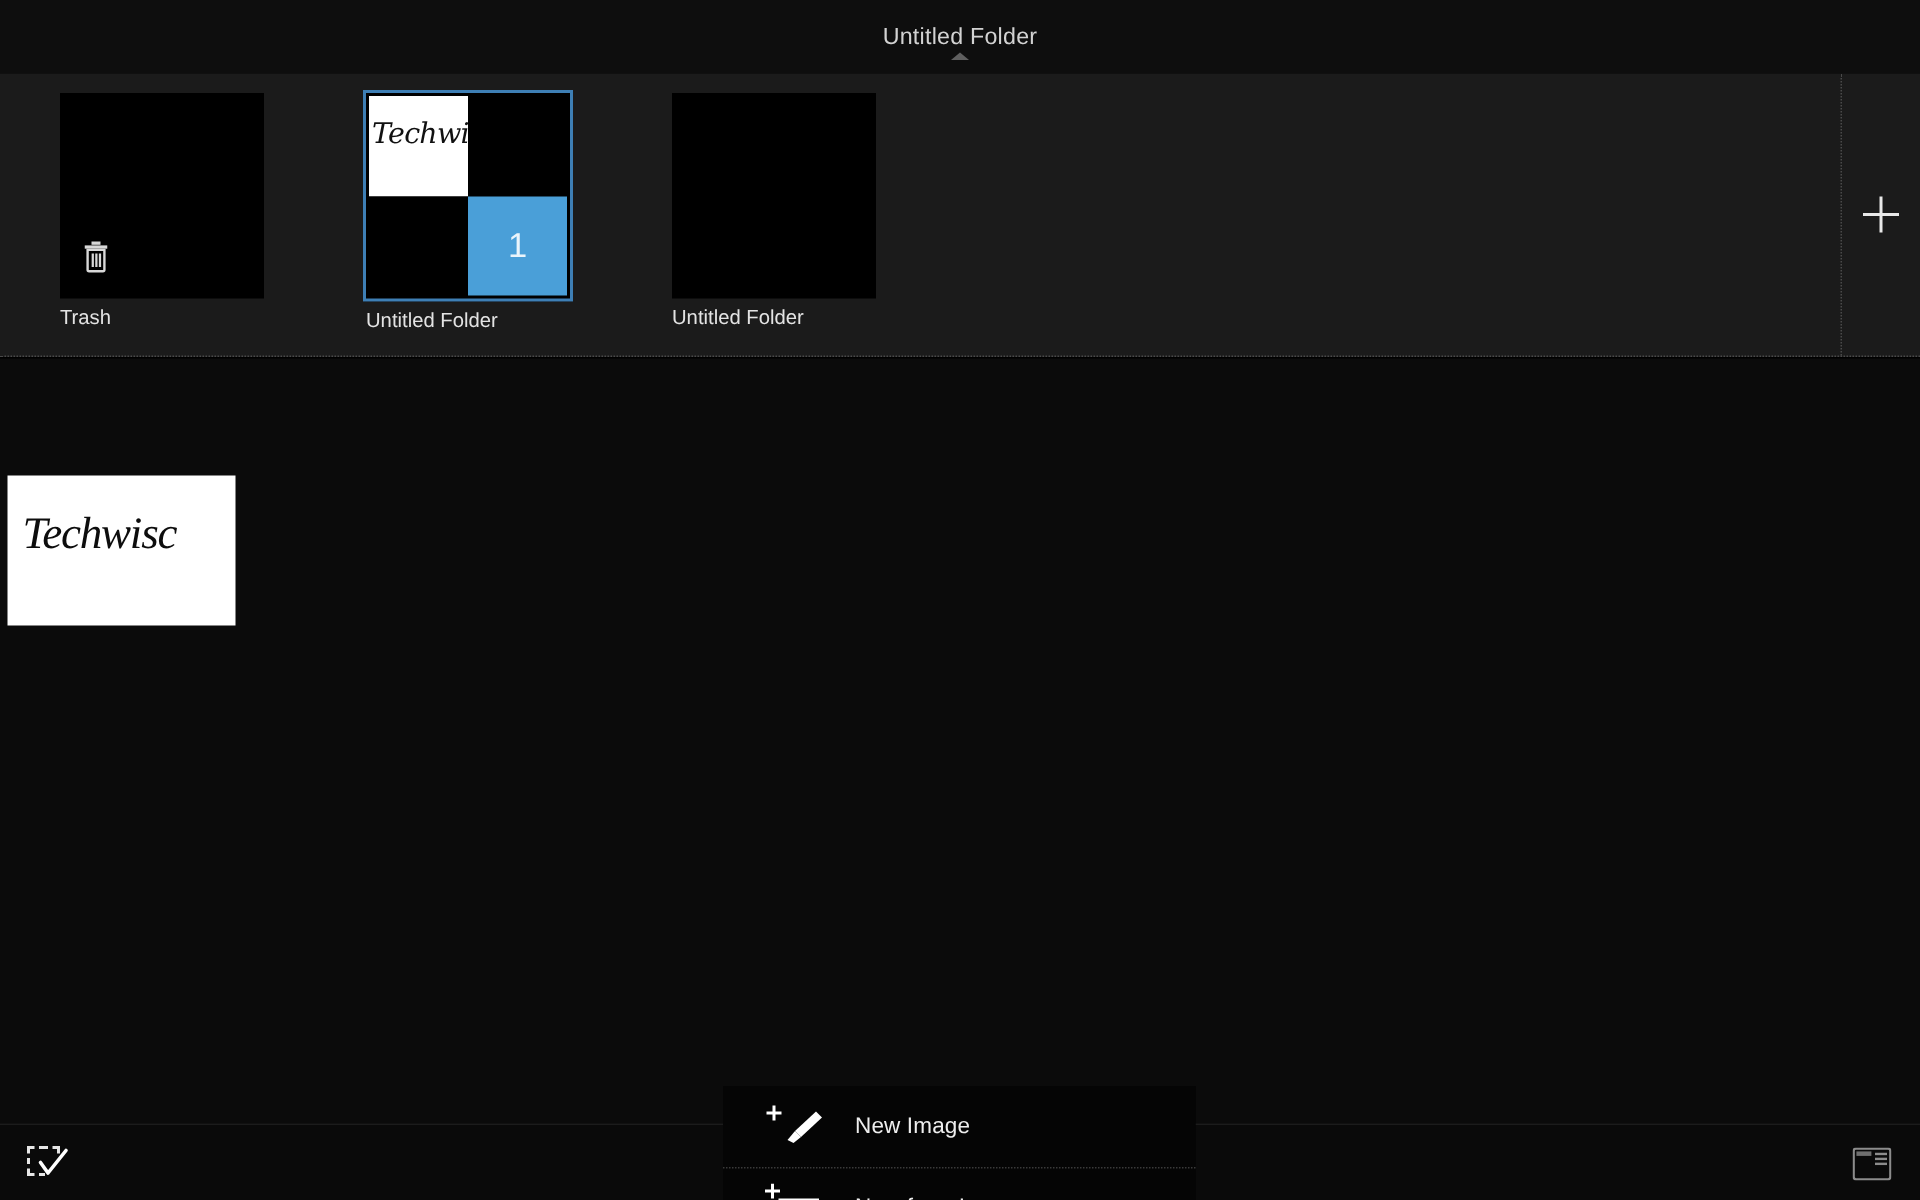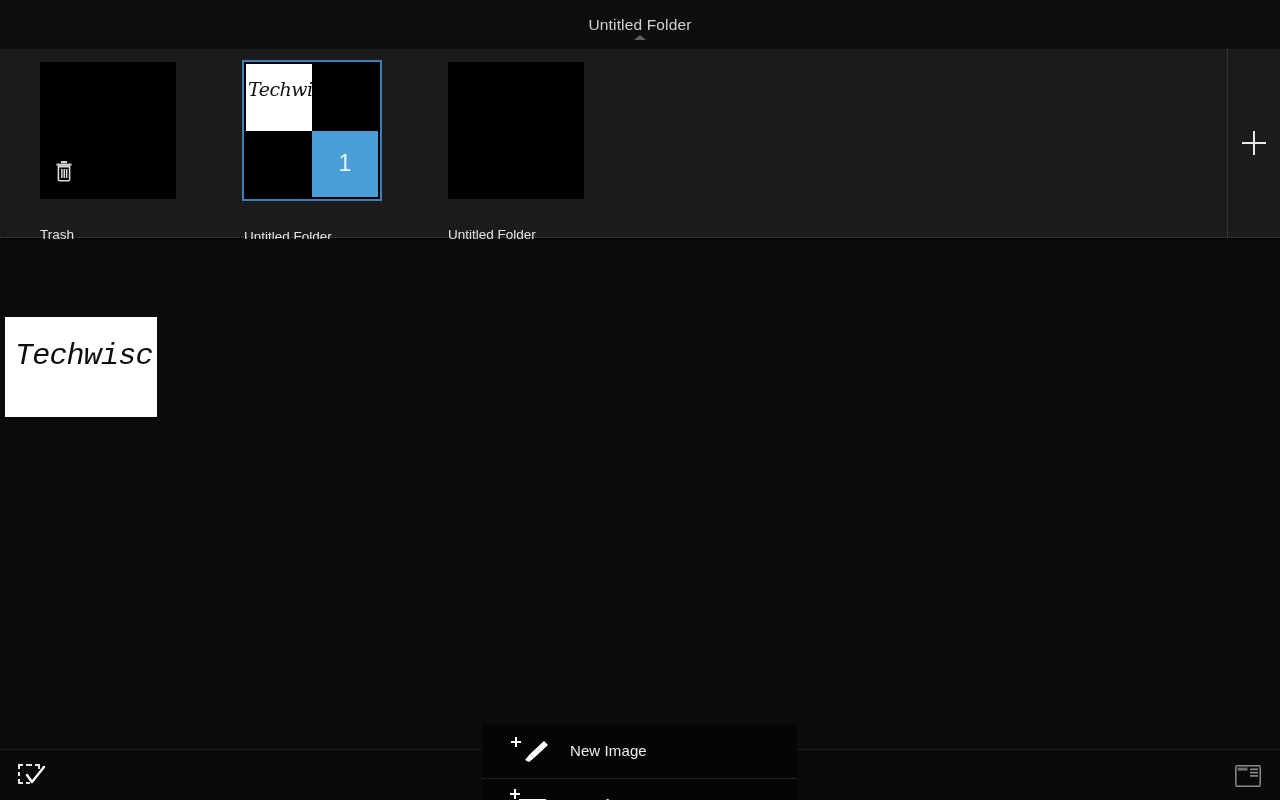--- a/index.html
+++ b/index.html
@@ -87,21 +87,21 @@
   }
   .folder-item.selected .folder-thumb {
     border: 2px solid #3e7fb5;
     width: 140px;
     height: 141px;
     margin-left: -2px;
     margin-top: -2px;
     padding: 2px;
   }
   .folder-label {
-    margin-top: 28px;
+    margin-top: 5px;
     font-size: 13.5px;
     color: #e3e3e3;
     line-height: 16px;
     white-space: nowrap;
     user-select: none;
   }
 
   
   .trash-glyph {
     position: absolute;
@@ -177,21 +177,21 @@
     background: #ffffff;
     cursor: pointer;
     overflow: hidden;
   }
   .sketch-hand {
     position: absolute;
     left: 10px;
     top: 22px;
     font-size: 30px;
     color: #0d0d0d;
-    font-family: Liberation Mono, monospace;
+    font-family: Liberation Serif, serif;
     font-style: italic;
     white-space: nowrap;
     letter-spacing: -0.8px;
   }
 
   
   .context-menu {
     position: absolute;
     left: 482px;
     top: 485px;

